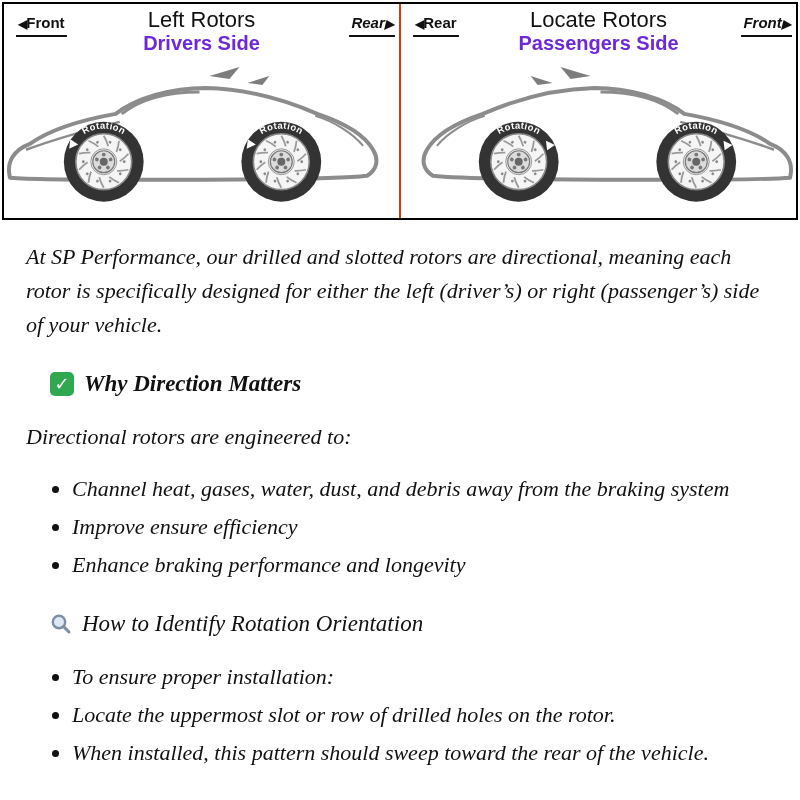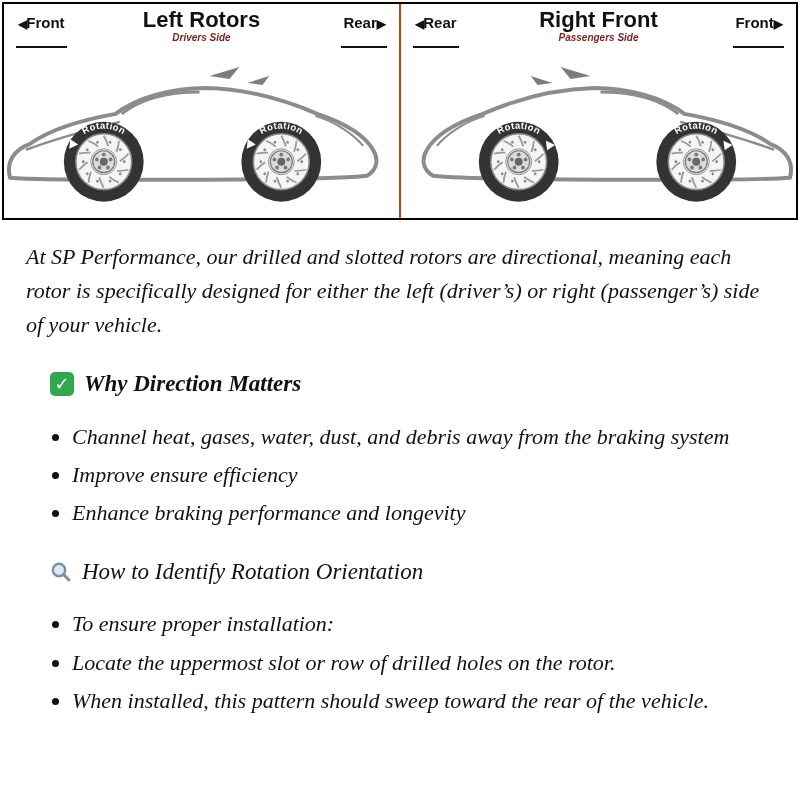--- a/index.html
+++ b/index.html
@@ -4,26 +4,26 @@
 <style>
   html,body { margin:0; padding:0; background:#fff; width:800px; }
   body { font-family:"Liberation Serif", serif; color:#111; }
 
   
   .diagram { display:flex; border:2px solid #000; margin:2px; background:#fff; }
   .panel { width:50%; position:relative; padding-top:4px; }
   .panel + .panel { border-left:2px solid #c2410c; }
   .panel-header { position:relative; height:50px; font-family:"Liberation Sans", sans-serif; }
   .dir-label { position:absolute; top:6px; font-weight:bold; font-size:15px;
-               border-bottom:2px solid #111; padding:0 2px 15px 2px; color:#111; }
+               border-bottom:2px solid #111; padding:0 2px 4px 2px; color:#111; }
   .dir-left  { left:12px; }
-  .dir-right { right:12px; }
+  .dir-right { right:4px;font-style:italic; }
   .dir-arrow { font-size:12px; letter-spacing:-1px; }
-  .panel-title { text-align:center; font-weight:bold; font-size:22px; line-height:24px; }
-  .panel-subtitle { text-align:center; font-weight:bold; font-style:italic; font-size:10px; color:#7f1d1d; }
+  .panel-title { text-align:center; font-weight:normal; font-size:22px; line-height:24px; }
+  .panel-subtitle { text-align:center; font-weight:bold; font-size:20px; color:#6d28d9; }
   .car-svg { display:block; width:100%; height:auto; }
   .rot-text { font-family:"Liberation Sans",sans-serif; font-size:9.5px; font-weight:bold;
               fill:#fff; letter-spacing:.4px; }
 
   
   .article { padding:18px 30px 10px 26px; font-size:22px; line-height:1.55; max-width:760px;font-style:italic; }
   .article p { margin:0 0 18px 0; }
   .sec-heading { margin:24px 0 18px 0; font-size:23px; display:flex; align-items:center; gap:10px;padding-left:24px; }
   .sec-heading.bold { font-weight:bold; }
   .check-icon { display:inline-block; width:24px; height:24px; background:#2fa84f;
@@ -115,21 +115,21 @@
       <g transform="translate(278,104)">
         <text class="rot-text"><textPath href="#rotarc" startOffset="50%" text-anchor="middle">Rotation</textPath></text>
         <polygon points="-2,-5 6,0 -2,5" transform="translate(-31,-17) rotate(-115)" fill="#fff"></polygon>
       </g>
     </svg>
   </div>
 
   <div class="panel">
     <div class="panel-header">
       <span class="dir-label dir-left"><span class="dir-arrow">◀</span><span>Rear</span></span>
-      <div class="panel-title">Right Front</div>
+      <div class="panel-title">Locate Rotors</div>
       <div class="panel-subtitle">Passengers Side</div>
       <span class="dir-label dir-right"><span>Front</span><span class="dir-arrow">▶</span></span>
     </div>
     <svg class="car-svg" viewBox="0 0 396 160">
       <use href="#carbody" transform="translate(396,0) scale(-1,1)"></use>
       <use href="#rotor" transform="translate(118,104)"></use>
       <use href="#rotor" transform="translate(296,104)"></use>
       <g transform="translate(118,104)">
         <text class="rot-text"><textPath href="#rotarc" startOffset="50%" text-anchor="middle">Rotation</textPath></text>
         <polygon points="-2,-5 6,0 -2,5" transform="translate(31,-17) rotate(115)" fill="#fff"></polygon>
@@ -144,20 +144,21 @@
 
 <div class="article">
 
   <p>At SP Performance, our drilled and slotted rotors are directional, meaning each rotor is specifically designed for either the left (driver’s) or right (passenger’s) side of your vehicle.</p>
 
   <div class="sec-heading bold">
     <span class="check-icon"></span>
     <span>Why Direction Matters</span>
   </div>
 
+  <p>Directional rotors are engineered to:</p>
 
   <ul class="bullets">
     <li>Channel heat, gases, water, dust, and debris away from the braking system</li>
     <li>Improve ensure efficiency</li>
     <li>Enhance braking performance and longevity</li>
   </ul>
 
   <div class="sec-heading">
     <svg class="magnifier-icon" width="22" height="22" viewBox="0 0 22 22">
       <circle cx="9" cy="9" r="6.2" fill="#dce8f5" stroke="#7c8fa3" stroke-width="2.4"></circle>

